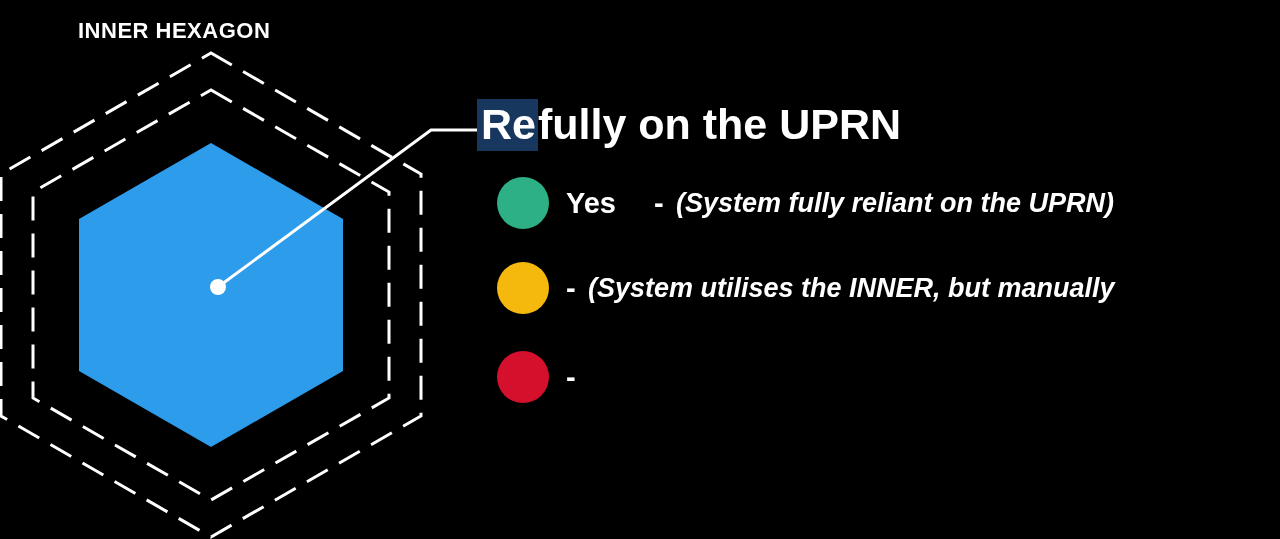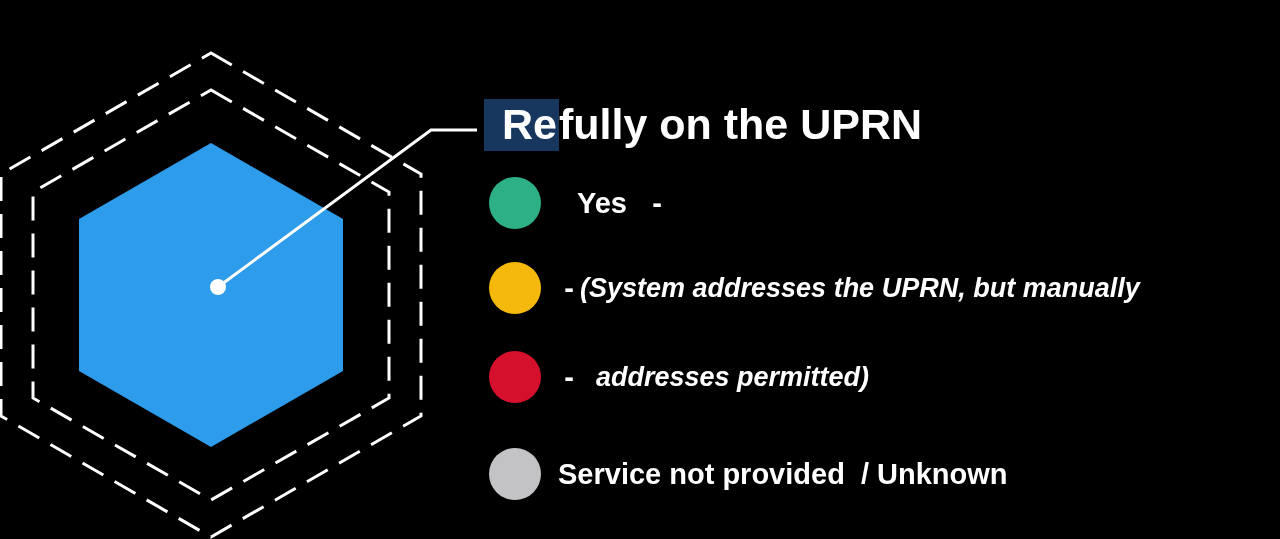--- a/index.html
+++ b/index.html
@@ -28,36 +28,34 @@
     position: absolute;
     top: 98px;
     left: 477px;
     color: #fff;
     font-size: 43px;
     font-weight: bold;
     line-height: 52px;
     white-space: pre;
   }
   .title .hl {
-    padding: 1px 2px 3px 18px;
-    margin-left: 7px;
+    padding: 1px 2px 3px 4px;
   }
   .legend {
     position: absolute;
     top: 0;
     left: 483px;
     width: 790px;
     height: 539px;
   }
   .legend-row {
     position: absolute;
-    left: 6px;
+    left: 14px;
     display: flex;
     align-items: flex-start;
-    text-align: center;
   }
   .dot {
     width: 52px;
     height: 52px;
     border-radius: 50%;
     flex: 0 0 52px;
   }
   .row-text {
     display: flex;
     align-items: flex-start;
@@ -97,54 +95,52 @@
 
     <polygon points="211,90 389,192 389,398 211,500 33,398 33,192" fill="none" stroke-width="3" stroke-dasharray="24 13" stroke="#FFFFFF"></polygon>
 
     <polygon points="211,143 343,219 343,371 211,447 79,371 79,219" fill="#2D9CEA"></polygon>
 
     <polyline points="218,287 431,130 477,130" fill="none" stroke-width="3" stroke="#FFFFFF"></polyline>
 
     <circle cx="218" cy="287" r="8" fill="#FFFFFF"></circle>
   </svg>
 
+  <div class="hex-label">INNER HEXAGON</div>
 
   <div class="title"><span class="hl" style="background-color: rgb(23, 55, 94);">Re</span><span>fully on the UPRN</span></div>
 
   <div class="legend">
 
     <div class="legend-row" style="top:177px">
       <span class="dot" style="background-color: rgb(46, 176, 134);"></span>
       <span class="row-text">
         <span class="lg-label">Yes</span>
         <span class="lg-dash">-</span>
+        <span class="lg-desc">
+          <div class="line1">(System fully reliant on the UPRN)</div>
+          <div class="line2"></div>
+        </span>
       </span>
     </div>
 
     <div class="legend-row" style="top:262px">
       <span class="dot" style="background-color: rgb(245, 185, 13);"></span>
       <span class="row-text">
         <span class="lg-dash">-</span>
         <span class="lg-desc">
-          <div class="line1">(System addresses the UPRN, but manually</div>
+          <div class="line1">(System utilises the INNER, but manually</div>
         </span>
       </span>
     </div>
 
     <div class="legend-row" style="top:351px">
       <span class="dot" style="background-color: rgb(213, 16, 45);"></span>
       <span class="row-text">
         <span class="lg-dash">-</span>
         <span class="lg-desc">
-          <div class="line2">addresses permitted)</div>
         </span>
       </span>
     </div>
 
-    <div class="legend-row" style="top:448px">
-      <span class="dot" style="background-color: rgb(195, 195, 197);"></span>
-      <span class="row-text">
-        <span class="lg-label">Service not provided  / Unknown</span>
-      </span>
-    </div>
 
   </div>
 </div>
 
 </body></html>

